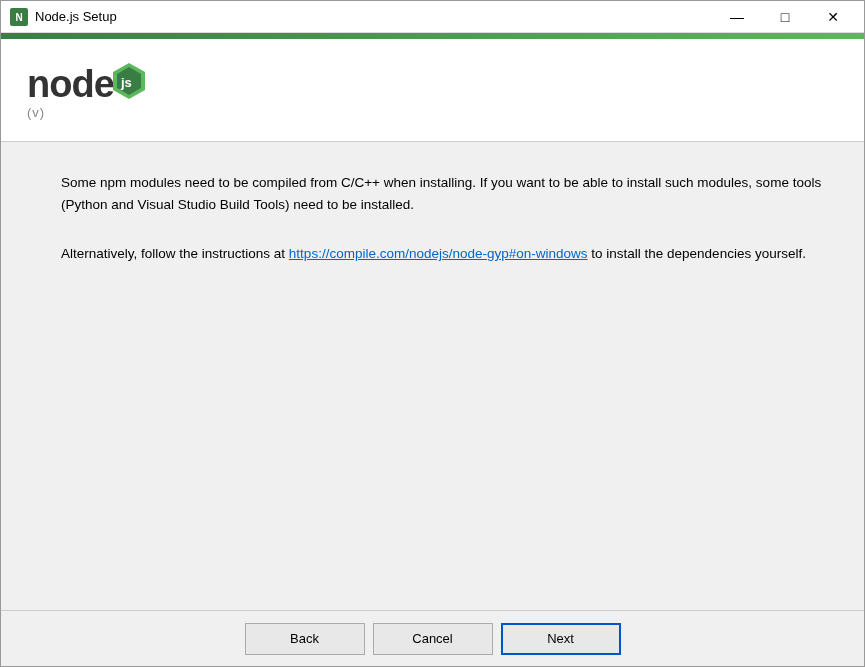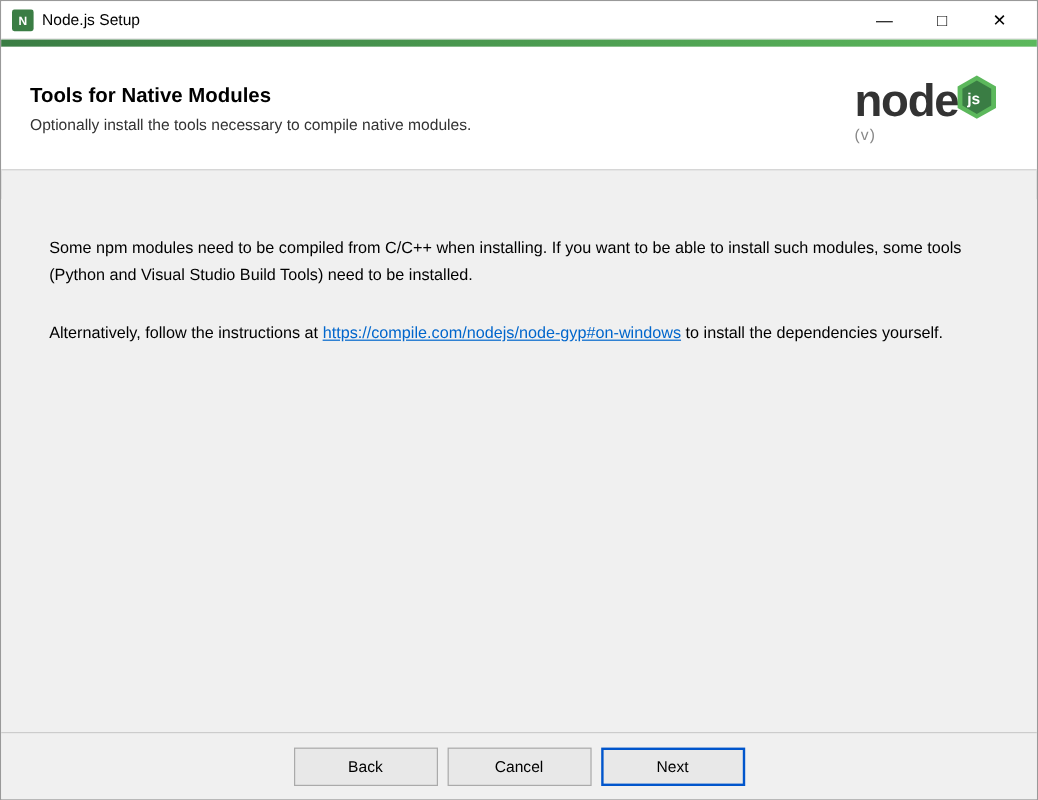--- a/index.html
+++ b/index.html
@@ -100,23 +100,22 @@
     }
 
     .header-subtitle {
       font-size: 13px;
       color: #333;
     }
 
     .content-area {
       flex: 1;
       background: #f0f0f0;
-      padding: 30px 40px 20px 40px;
+      padding: 30px 40px 20px 60px;
       overflow-y: auto;
-      margin-top: 24px;
     }
 
     .content-text {
       font-size: 13.5px;
       color: #000;
       line-height: 1.6;
       margin-bottom: 28px;
     }
 
     .checkbox-row {
@@ -218,24 +217,20 @@
     <div class="title-bar-controls">
       <button class="title-btn">—</button>
       <button class="title-btn">□</button>
       <button class="title-btn close">✕</button>
     </div>
   </div>
 
   <div class="green-bar"></div>
 
   <div class="header-section">
-    <div class="header-text-block">
-      <div class="header-title">Tools for Native Modules</div>
-      <div class="header-subtitle">Optionally install the tools necessary to compile native modules.</div>
-    </div>
     <div class="logo-container">
 
       <svg width="130" height="70" viewBox="0 0 130 70" xmlns="http://www.w3.org/2000/svg">
 
         <text x="2" y="42" font-family="Arial Black, sans-serif" font-size="38" font-weight="900" fill="#333" letter-spacing="-1">node</text>
 
         <polygon points="104,8 120,17 120,35 104,44 88,35 88,17" fill="#5cb85c"></polygon>
         <polygon points="104,12 116,19 116,33 104,40 92,33 92,19" fill="#3a7d44"></polygon>
 
         <text x="96" y="32" font-family="Arial, sans-serif" font-size="13" font-weight="bold" fill="white">js</text>

